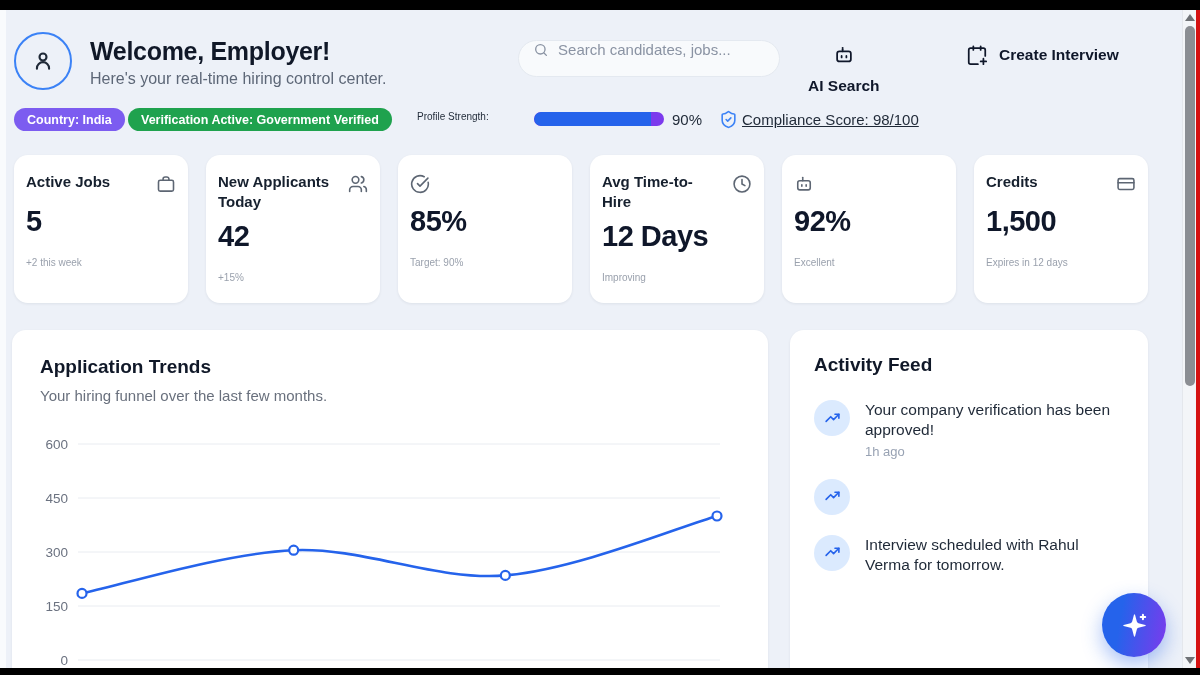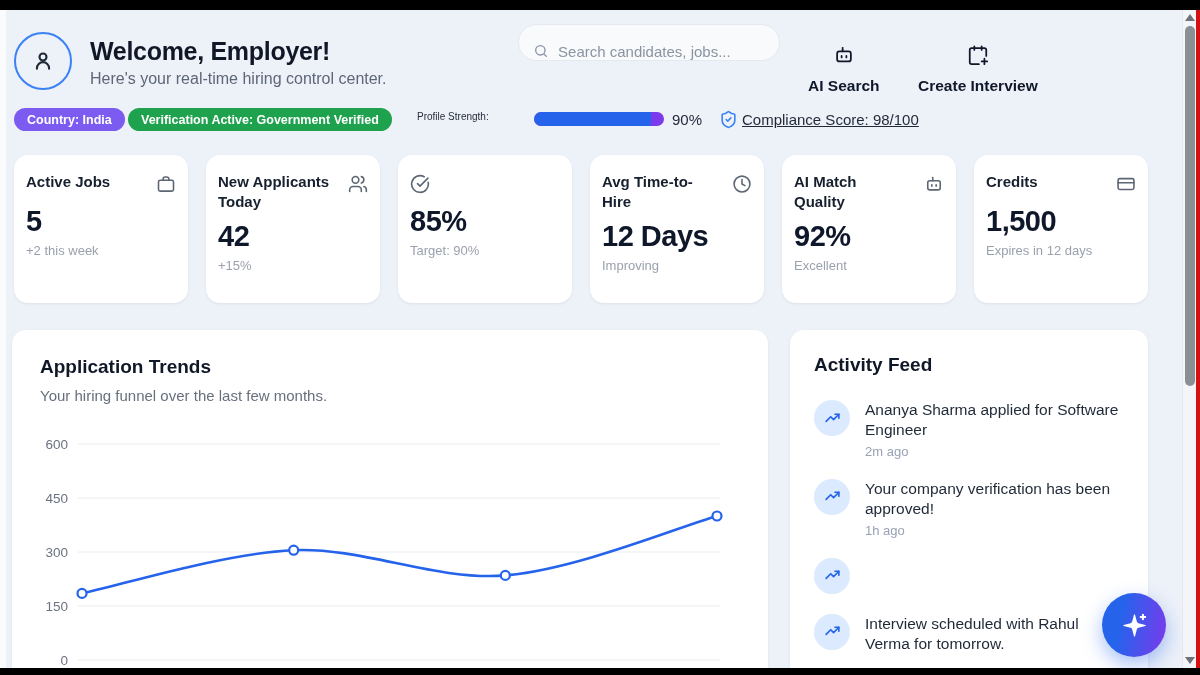--- a/index.html
+++ b/index.html
@@ -17,47 +17,47 @@
   .sb-thumb  { position:absolute; left:2px; top:16px; width:10px; height:360px; background:#8b8e93; border-radius:5px; }
   .sb-up, .sb-down { position:absolute; left:2px; width:0; height:0; border-left:5px solid transparent; border-right:5px solid transparent; }
   .sb-up   { top:4px;  border-bottom:7px solid #6f7276; }
   .sb-down { bottom:4px; border-top:7px solid #6f7276; }
 
   
   .avatar { position:absolute; left:14px; top:32px; width:58px; height:58px; border-radius:50%; border:2px solid #3b82f6; display:flex; align-items:center; justify-content:center; color:#1f2937; }
   .welcome-title { position:absolute; left:90px; top:37px; font-size:25px; font-weight:700; color:#101828; letter-spacing:-.3px; }
   .welcome-sub   { position:absolute; left:90px; top:70px; font-size:16px; color:#5d6777; }
 
-  .search-pill { position:absolute; left:518px; top:24px; width:262px; height:37px; background:#f8fafc; border:1px solid #e4e9f0; border-radius:19px; display:flex; align-items:flex-end; padding:0 14px; gap:9px; color:#8a93a3; }
+  .search-pill { position:absolute; left:518px; top:40px; width:262px; height:37px; background:#f8fafc; border:1px solid #e4e9f0; border-radius:19px; display:flex; align-items:flex-start; padding:0 14px; gap:9px; color:#8a93a3; }
   .search-pill input { border:none; outline:none; background:transparent; font-size:15px; color:#334155; width:100%; font-family:inherit; }
   .search-pill input::placeholder { color:#8a93a3; }
 
   .hdr-btn { position:absolute; top:44px; display:flex; align-items:center; gap:11px; font-size:15.5px; font-weight:600; color:#0f172a; background:transparent; border:none; cursor:pointer; font-family:inherit; }
   .btn-ai { left:808px;flex-direction:column; }
-  .btn-ci { left:918px;flex-direction:column; }
+  .btn-ci { left:966px; }
 
   
   .badge { position:absolute; top:108px; height:23px; border-radius:12px; color:#fff; font-size:12.5px; font-weight:700; display:flex; align-items:center; padding:0 13px; }
   .badge-country { left:14px; background:#7c5cf0; }
   .badge-verify  { left:128px; background:#1fa24e; }
   .ps-label   { position:absolute; left:417px; top:111px; font-size:10px; color:#1f2937; }
   .ps-track   { position:absolute; left:534px; top:112px; width:130px; height:14px; border-radius:7px; background:#7c3aed; overflow:hidden; }
   .ps-fill    { height:100%; border-radius:7px 0 0 7px; background:#2563eb; width:90%; }
   .ps-pct     { position:absolute; left:672px; top:111px; font-size:15px; color:#1f2937; }
   .shield     { position:absolute; left:719px; top:110px; color:#3b82f6; }
   .compliance { position:absolute; left:742px; top:111px; font-size:15px; color:#1f2937;text-decoration:underline; }
 
   
   .stats-row { position:absolute; left:14px; top:155px; width:1134px; height:148px; display:flex; gap:18px; }
   .stat-card { flex:1; background:#fff; border-radius:14px; box-shadow:0 1px 3px rgba(16,24,40,.07); padding:17px 12px; }
   .stat-head { display:flex; justify-content:space-between; align-items:flex-start; }
   .stat-label { font-size:15px; font-weight:600; color:#16202e; line-height:1.35; max-width:116px; }
   .stat-icon  { color:#5d6673; margin-top:2px; flex:none; }
   .stat-value { font-size:29px; font-weight:800; color:#0f172a; margin-top:7px; letter-spacing:-.5px; }
-  .stat-sub   { font-size:13px; color:#9aa1ad; margin-top:5px; }
+  .stat-sub   { font-size:10px; color:#9aa1ad; margin-top:19px; }
 
   
   .panel { position:absolute; top:330px; background:#fff; border-radius:14px; box-shadow:0 1px 3px rgba(16,24,40,.07); }
   .trends-panel   { left:12px; width:756px; height:360px; padding:26px 28px; }
   .activity-panel { left:790px; width:358px; height:360px; padding:24px 24px; }
   .panel-title { font-size:19px; font-weight:700; color:#101828; }
   .panel-sub   { font-size:15px; color:#69707d; margin-top:9px; }
 
   .chart-wrap { position:absolute; left:24px; top:95px; }
 
@@ -180,21 +180,20 @@
             <path d="M12 6.5V12l3.5 2"></path>
         </svg>
       </span>
     </div>
     <div class="stat-value">12 Days</div>
     <div class="stat-sub">Improving</div>
   </div>
 
   <div class="stat-card">
     <div class="stat-head">
-      <div class="stat-label">AI Match Quality</div>
       <span class="stat-icon">
         <svg width="20" height="20" viewBox="0 0 24 24" fill="none" stroke="currentColor" stroke-width="1.9" stroke-linecap="round" stroke-linejoin="round">
           <rect x="4.5" y="8" width="15" height="11" rx="2.5"></rect>
             <path d="M10.5 8V5.8"></path>
             <circle cx="10.5" cy="4.4" r="1.1" fill="currentColor" stroke="none"></circle>
             <path d="M9.4 13v1.6M14.6 13v1.6"></path>
         </svg>
       </span>
     </div>
     <div class="stat-value">92%</div>
@@ -237,62 +236,50 @@
         <circle cx="469.3333333333333" cy="150.4" r="4.5" fill="#ffffff" stroke="#2563eb" stroke-width="2.2"></circle>
         <circle cx="681" cy="91" r="4.5" fill="#ffffff" stroke="#2563eb" stroke-width="2.2"></circle>
       </svg>
   </div>
 </div>
 
 <div class="panel activity-panel">
   <div class="panel-title">Activity Feed</div>
   <div class="feed">
 
+
     <div class="feed-item">
       <span class="feed-ico">
         <svg width="17" height="17" viewBox="0 0 24 24" fill="none" stroke="currentColor" stroke-width="2.3" stroke-linecap="round" stroke-linejoin="round">
           <polyline points="3 16 9.5 9.5 13.5 13.5 21 6"></polyline>
             <polyline points="15.5 6 21 6 21 11.5"></polyline>
         </svg>
       </span>
       <div>
-        <div class="feed-text">Ananya Sharma applied for Software Engineer</div>
-        <div class="feed-time">2m ago</div>
+        <div class="feed-text">Your company verification has been approved!</div>
+        <div class="feed-time">1h ago</div>
       </div>
     </div>
 
     <div class="feed-item">
       <span class="feed-ico">
         <svg width="17" height="17" viewBox="0 0 24 24" fill="none" stroke="currentColor" stroke-width="2.3" stroke-linecap="round" stroke-linejoin="round">
           <polyline points="3 16 9.5 9.5 13.5 13.5 21 6"></polyline>
             <polyline points="15.5 6 21 6 21 11.5"></polyline>
         </svg>
       </span>
-      <div>
-        <div class="feed-text">Your company verification has been approved!</div>
-        <div class="feed-time">1h ago</div>
-      </div>
     </div>
 
     <div class="feed-item">
       <span class="feed-ico">
         <svg width="17" height="17" viewBox="0 0 24 24" fill="none" stroke="currentColor" stroke-width="2.3" stroke-linecap="round" stroke-linejoin="round">
           <polyline points="3 16 9.5 9.5 13.5 13.5 21 6"></polyline>
             <polyline points="15.5 6 21 6 21 11.5"></polyline>
         </svg>
       </span>
-    </div>
-
-    <div class="feed-item">
-      <span class="feed-ico">
-        <svg width="17" height="17" viewBox="0 0 24 24" fill="none" stroke="currentColor" stroke-width="2.3" stroke-linecap="round" stroke-linejoin="round">
-          <polyline points="3 16 9.5 9.5 13.5 13.5 21 6"></polyline>
-            <polyline points="15.5 6 21 6 21 11.5"></polyline>
-        </svg>
-      </span>
       <div>
         <div class="feed-text">Interview scheduled with Rahul Verma for tomorrow.</div>
         <div class="feed-time"></div>
       </div>
     </div>
 
   </div>
 </div>
 
 <button class="fab">

